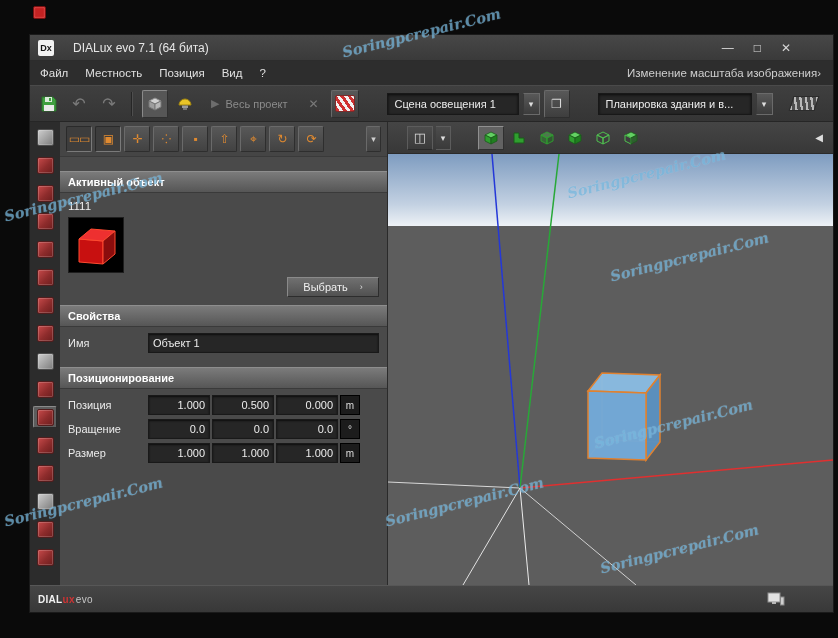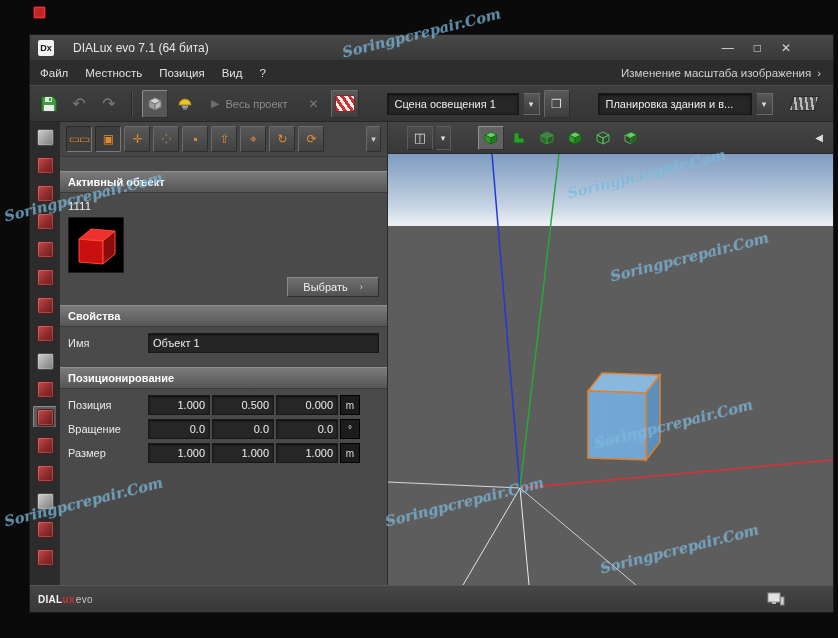--- a/index.html
+++ b/index.html
@@ -16,21 +16,21 @@
   #titlebar{position:absolute;left:0;top:0;width:100%;height:26px;background:linear-gradient(#474747,#3a3a3a);
             display:flex;align-items:center;padding:0 8px;box-sizing:border-box;border-bottom:1px solid #2c2c2c;}
   .appicon{width:16px;height:16px;background:#f2f2f2;color:#151515;font-weight:bold;font-size:9px;
            display:flex;align-items:center;justify-content:center;border-radius:2px;margin-right:19px;flex:none;}
   #title{font-size:12px;color:#e6e6e6;}
   #winbtns{margin-left:auto;margin-right:34px;display:flex;gap:20px;font-size:12px;color:#d8d8d8;}
 
   #menubar{position:absolute;left:0;top:26px;width:100%;height:24px;background:#2d2d2d;display:flex;
            align-items:center;padding:0 10px;box-sizing:border-box;font-size:11.5px;color:#e0e0e0;}
   #menubar .mi{margin-right:17px;}
-  #menu-right{margin-left:auto;color:#cfcfcf;display:flex;align-items:center;gap:6px;margin-right:2px;}
+  #menu-right{margin-left:auto;color:#cfcfcf;display:flex;align-items:center;margin-right:2px;}
 
   
   #toolbar{position:absolute;left:0;top:50px;width:100%;height:37px;background:linear-gradient(#3f3f3f,#353535);
            border-top:1px solid #4a4a4a;border-bottom:1px solid #262626;display:flex;align-items:center;
            padding:0 6px;box-sizing:border-box;gap:4px;}
   .tbtn{height:28px;min-width:26px;display:flex;align-items:center;justify-content:center;
         border:1px solid transparent;border-radius:2px;color:#ccc;box-sizing:border-box;padding:0 3px;}
   .tbtn.raised{background:linear-gradient(#585858,#3e3e3e);border-color:#6a6a6a #2e2e2e #2e2e2e #6a6a6a;}
   .tbtn.active{background:#565656;border-color:#8a8a8a #303030 #303030 #8a8a8a;}
   .tbtn.disabled{color:#7a7a7a;}

